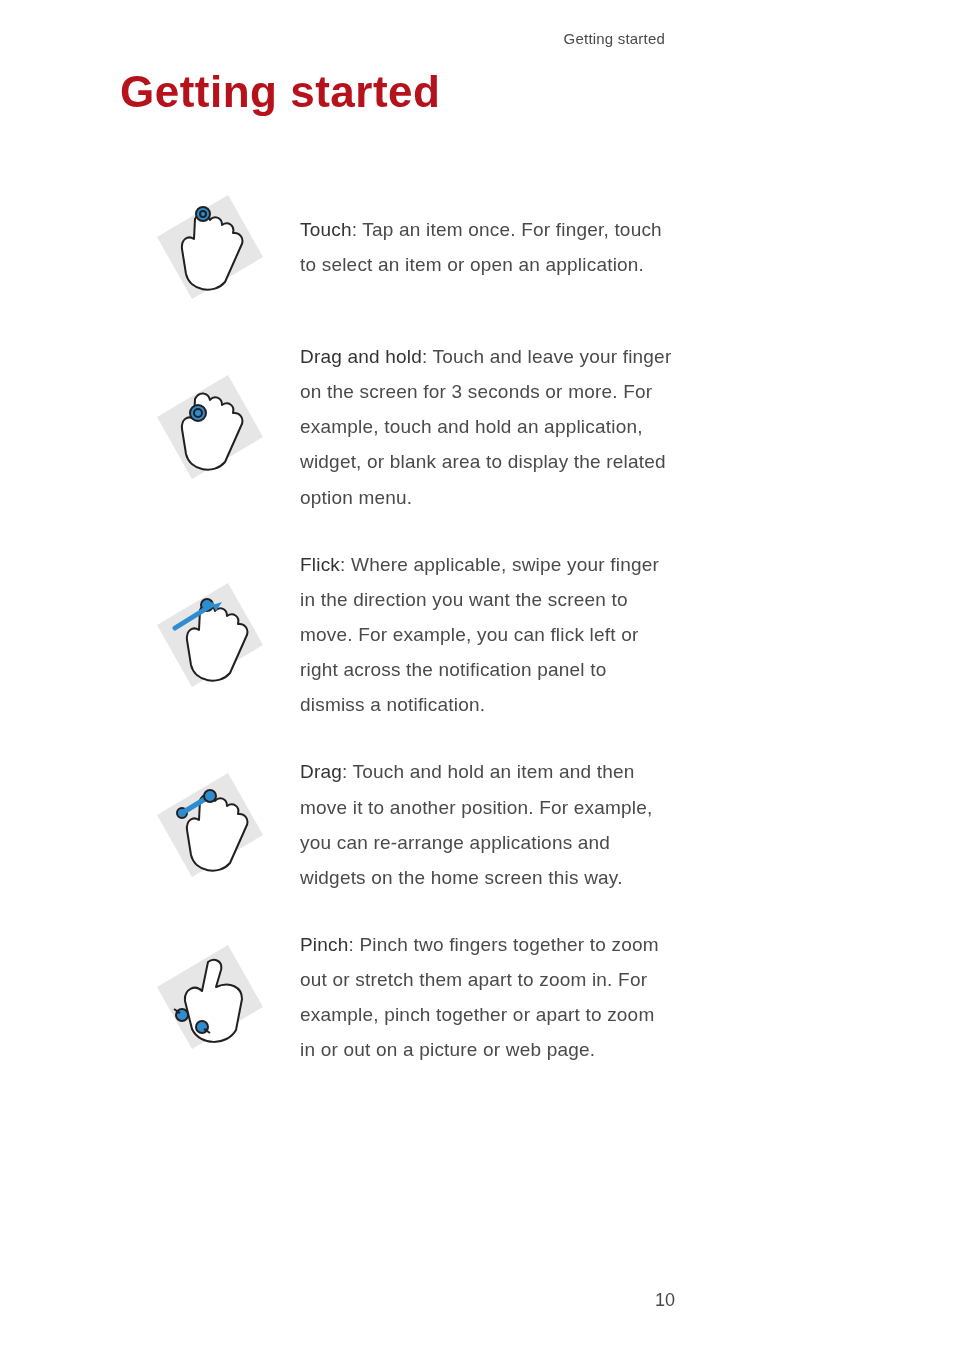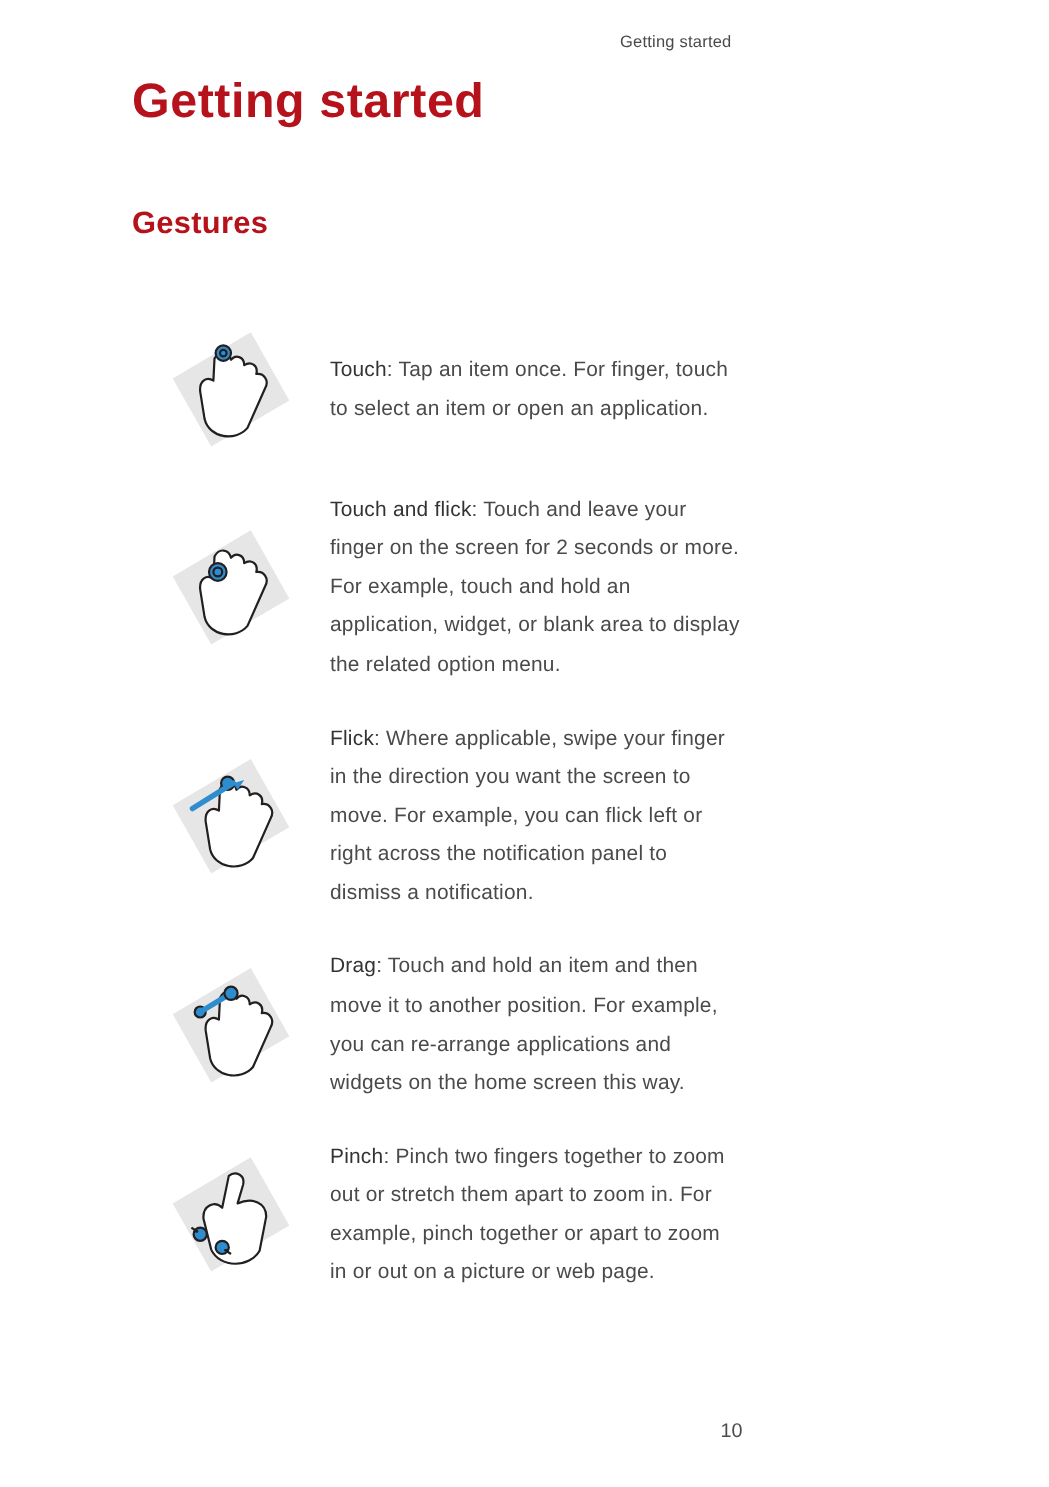--- a/index.html
+++ b/index.html
@@ -85,21 +85,20 @@
 </style>
 </head>
 <body>
 
 <div class="page">
 
   <div class="running-head">Getting started</div>
 
   <h1 class="title">Getting started</h1>
 
-  <h2 class="section">Gestures</h2>
 
   <div class="gesture">
     <div class="icon-cell">
       <svg width="120" height="120" viewBox="0 0 120 120">
         <polygon class="plate" points="7,50 78,8 113,70 42,112"></polygon>
 
         <path class="hand" d="M45 32
           C49 24, 58 25, 60 33
           C64 28, 72 30, 72 38
           C78 34, 85 38, 83 46
@@ -130,21 +129,21 @@
           L75 95
           C64 108, 40 104, 36 87
           L32 62
           C31 52, 38 48, 44 52
           Z"></path>
         <circle class="tip" cx="48" cy="46" r="8"></circle>
         <circle class="tipring" cx="48" cy="46" r="4"></circle>
       </svg>
     </div>
     <div class="text-cell">
-      <b>Touch and flick</b><span>: Touch and leave your finger on the screen for 2 seconds or more. For example, touch and hold an application, widget, or blank area to display the related option menu.</span>
+      <b>Drag and hold</b><span>: Touch and leave your finger on the screen for 3 seconds or more. For example, touch and hold an application, widget, or blank area to display the related option menu.</span>
     </div>
   </div>
 
   <div class="gesture">
     <div class="icon-cell">
       <svg width="120" height="120" viewBox="0 0 120 120">
         <polygon class="plate" points="7,50 78,8 113,70 42,112"></polygon>
 
         <path class="hand" d="M50 35
           C54 27, 63 28, 65 36

